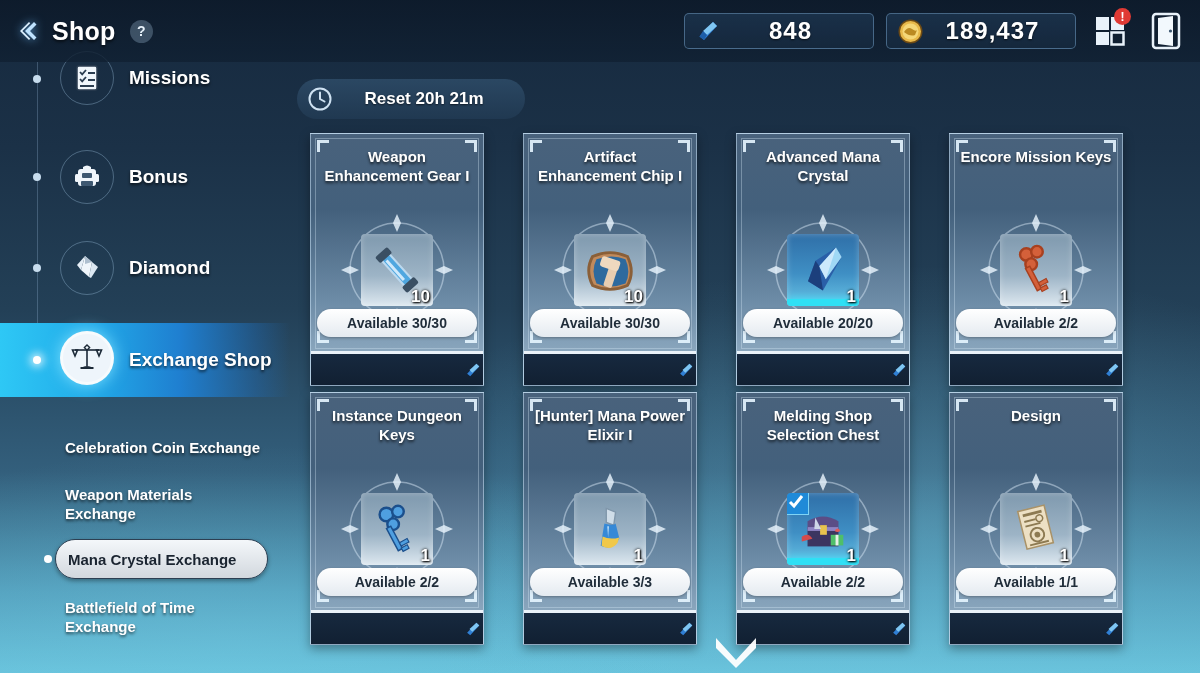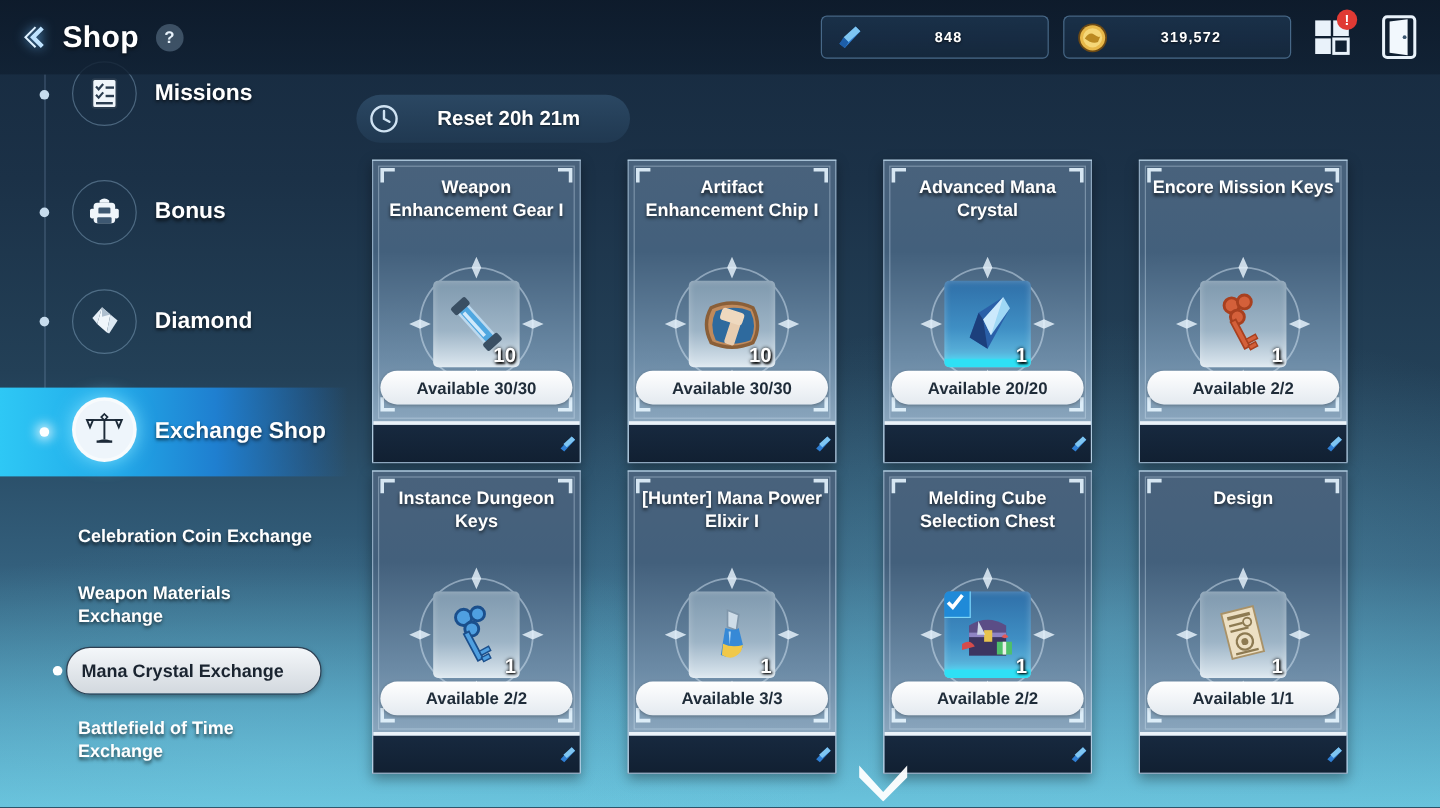--- a/index.html
+++ b/index.html
@@ -66,21 +66,21 @@
     border-radius: 5px;
     background: linear-gradient(to bottom, rgba(30,55,82,0.75), rgba(22,42,64,0.75));
     display: flex; align-items: center;
     position: relative;
     cursor: pointer;
   }
   .cur-icon { width: 30px; height: 30px; margin-left: 8px; flex: none;
               display:flex; align-items:center; justify-content:center; }
   .cur-val {
     flex: 1; text-align: center;
-    font-size: 12px; font-weight: bold; color: #ffffff;
+    font-size: 24px; font-weight: bold; color: #ffffff;
     letter-spacing: 1px;
     text-shadow: 0 1px 2px rgba(0,0,0,0.7);
     padding-right: 15px;
   }
 
   .icon-btn { width: 44px; height: 44px; position: relative; cursor: pointer;
               display:flex; align-items:center; justify-content:center; }
   .badge {
     position: absolute; top: -1px; right: 1px;
     width: 17px; height: 17px; border-radius: 50%;
@@ -325,21 +325,21 @@
 
       <div class="currency">
         <span class="cur-icon">
           <svg width="27" height="27" viewBox="0 0 27 27">
             <circle cx="13.5" cy="13.5" r="12" fill="#6d4a14"></circle>
             <circle cx="13.5" cy="13.5" r="10.5" fill="#e8b94a"></circle>
             <circle cx="13.5" cy="13.5" r="8" fill="#f5d778"></circle>
             <path d="M7 14 q4-6 8-3 t5 1 l-2 5 q-5 2-11-3z" fill="#bb8a22"></path>
           </svg>
         </span>
-        <span class="cur-val">319,572</span>
+        <span class="cur-val">189,437</span>
       </div>
 
       <div class="icon-btn">
         <svg width="34" height="34" viewBox="0 0 34 34">
           <rect x="3" y="3" width="13" height="13" fill="#e9f2fa"></rect>
           <rect x="18" y="3" width="13" height="13" fill="#e9f2fa"></rect>
           <rect x="3" y="18" width="13" height="13" fill="#e9f2fa"></rect>
           <rect x="18.5" y="18.5" width="12" height="12" fill="none" stroke="#e9f2fa" stroke-width="2.5"></rect>
         </svg>
         <span class="badge">!</span>
@@ -653,21 +653,21 @@
         <span class="price-val">40</span>
       </div>
     </div>
 
     <div class="card">
       <div class="card-inner"></div>
       <span class="corner tl"></span>
       <span class="corner tr"></span>
       <span class="corner bl"></span>
       <span class="corner br"></span>
-      <div class="card-title">Melding Cube Selection Chest</div>
+      <div class="card-title">Melding Shop Selection Chest</div>
       <div class="art-wrap">
         <svg class="art-ring" viewBox="0 0 120 120">
           <circle cx="60" cy="60" r="47" fill="none" stroke="rgba(225,240,252,0.45)" stroke-width="1.5"></circle>
           <path d="M60 4 l4 9 -4 9 -4-9z M60 98 l4 9 -4 9 -4-9z M4 60 l9 4 9-4 -9-4z M98 60 l9 4 9-4 -9-4z" fill="rgba(235,246,255,0.8)"></path>
         </svg>
         <div class="item-tile rare">
           <span class="check-badge">
             <svg width="16" height="16" viewBox="0 0 16 16">
               <path d="M2 8 L6 12 L14 2" stroke="#ffffff" stroke-width="3" fill="none"></path>
             </svg>

